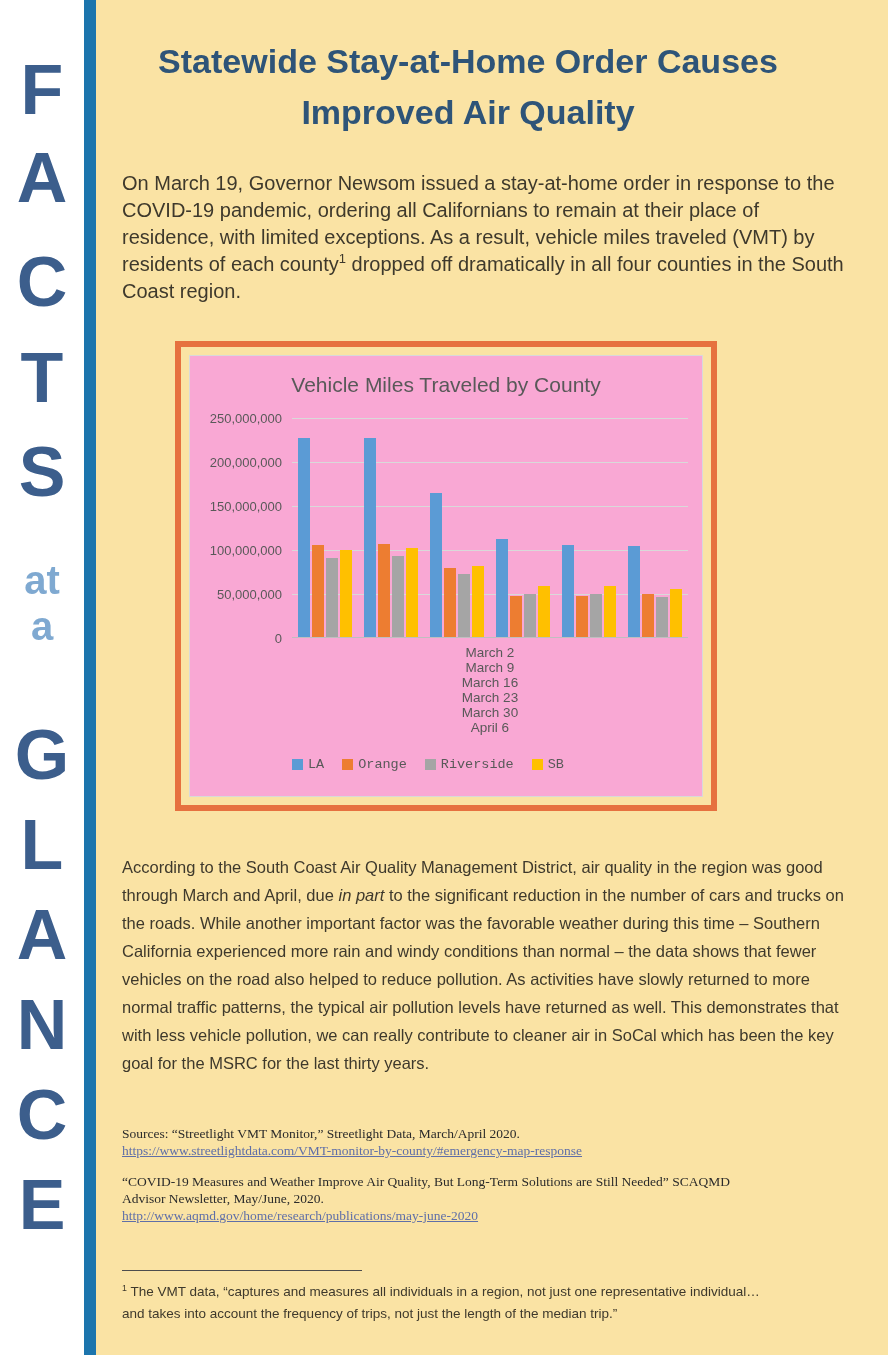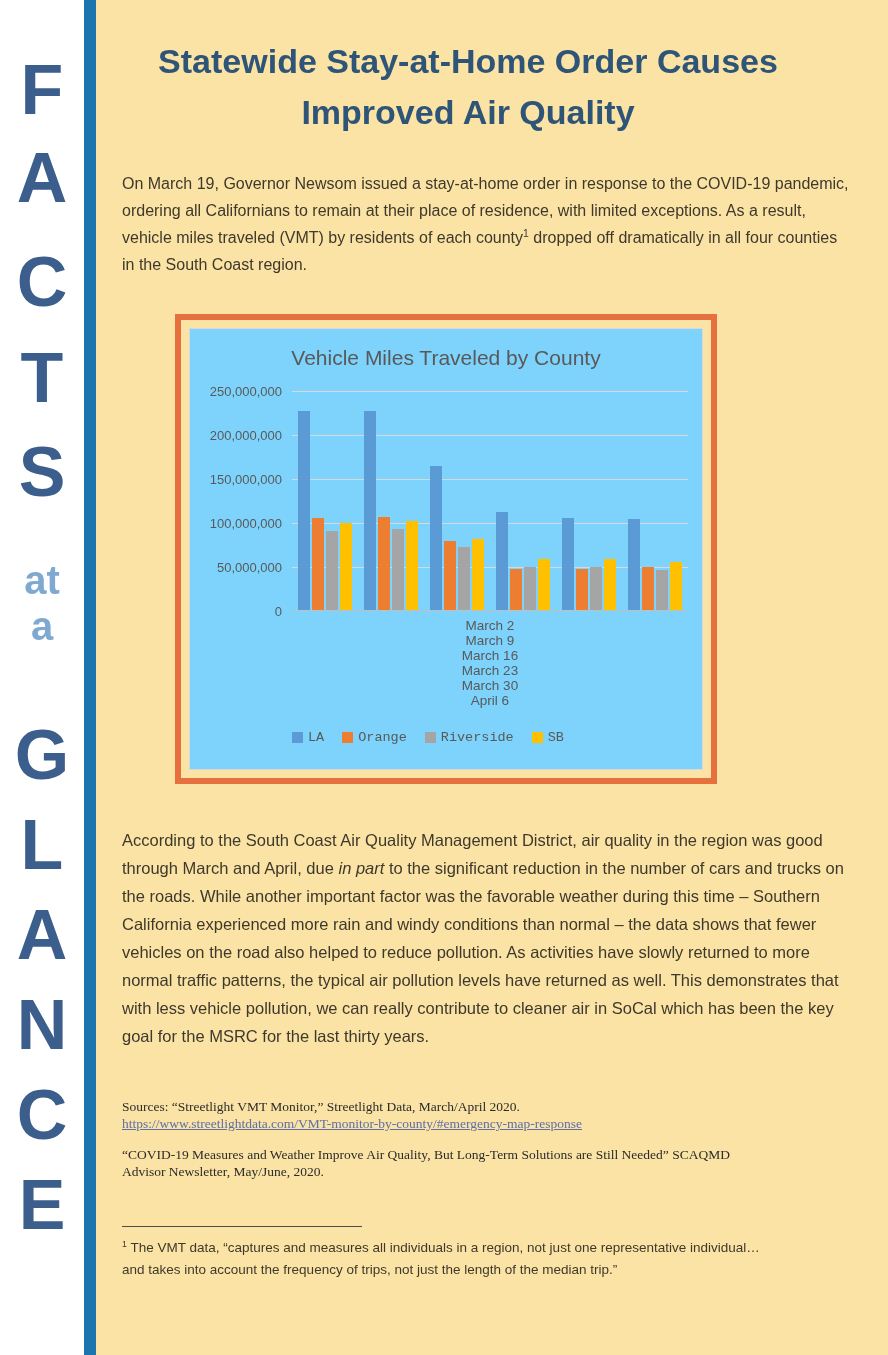--- a/index.html
+++ b/index.html
@@ -18,30 +18,30 @@
     font-weight:bold; font-size:70px; line-height:1; color:#3C5E8C;
   }
   .small-letter {
     position:absolute; left:0; width:84px; text-align:center;
     font-weight:bold; font-size:40px; line-height:1; color:#7FA9D1;
   }
   
   .main { position:absolute; left:96px; top:0; width:746px; height:1355px; padding:36px 28px 0 26px; }
   .title { text-align:center; color:#2E5478; font-weight:bold; font-size:34px; line-height:51px; }
   .intro {
-    margin-top:32px; color:#3E392C; font-size:16px; line-height:27px; width:732px;
+    margin-top:32px; color:#3E392C; font-size:20px; line-height:27px; width:732px;
   }
   sup { font-size:0.65em; vertical-align:super; line-height:0; }
   
   .chart-frame {
     margin:36px 0 0 53px; width:542px;
     border:6px solid #E6713F; padding:8px; background:#FAE3A4;
   }
   .chart-card {
-    background:#7dd3fc; border:1px solid #D9D9D9; padding:14px 14px 10px 14px;
+    background:#f9a8d4; border:1px solid #D9D9D9; padding:14px 14px 10px 14px;
   }
   .chart-title { text-align:center; color:#595959; font-size:21px; line-height:30px; margin-bottom:18px; }
   .chart-body { display:flex; }
   .y-axis { position:relative; width:88px; height:220px; flex:none; }
   .ytick {
     position:absolute; right:10px; transform:translateY(-50%);
     color:#595959; font-size:13px; white-space:nowrap;
   }
   .plot {
     position:relative; width:396px; height:220px;
@@ -186,20 +186,21 @@
   </div>
 
   <p class="body2"><span>According to the South Coast Air Quality Management District, air quality in the region was good through March and April, due </span><i>in part</i><span> to the significant reduction in the number of cars and trucks on the roads. While another important factor was the favorable weather during this time – Southern California experienced more rain and windy conditions than normal – the data shows that fewer vehicles on the road also helped to reduce pollution. As activities have slowly returned to more normal traffic patterns, the typical air pollution levels have returned as well. This demonstrates that with less vehicle pollution, we can really contribute to cleaner air in SoCal which has been the key goal for the MSRC for the last thirty years.</span></p>
 
   <div class="sources">
     <span class="src-line">Sources: “Streetlight VMT Monitor,” Streetlight Data, March/April 2020.</span>
     <a href="#" class="src-line">https://www.streetlightdata.com/VMT-monitor-by-county/#emergency-map-response</a>
     <div class="src-gap"></div>
     <span class="src-line">“COVID-19 Measures and Weather Improve Air Quality, But Long-Term Solutions are Still Needed” SCAQMD</span>
     <span class="src-line">Advisor Newsletter, May/June, 2020.</span>
+    <a href="#" class="src-line">http://www.aqmd.gov/home/research/publications/may-june-2020</a>
   </div>
 
   <div class="footnote">
     <hr class="footnote-rule">
     <p class="footnote-text"><sup>1</sup><span> The VMT data, “captures and measures all individuals in a region, not just one representative individual…and takes into account the frequency of trips, not just the length of the median trip.”</span></p>
   </div>
 
 </div>
 
 </body></html>

